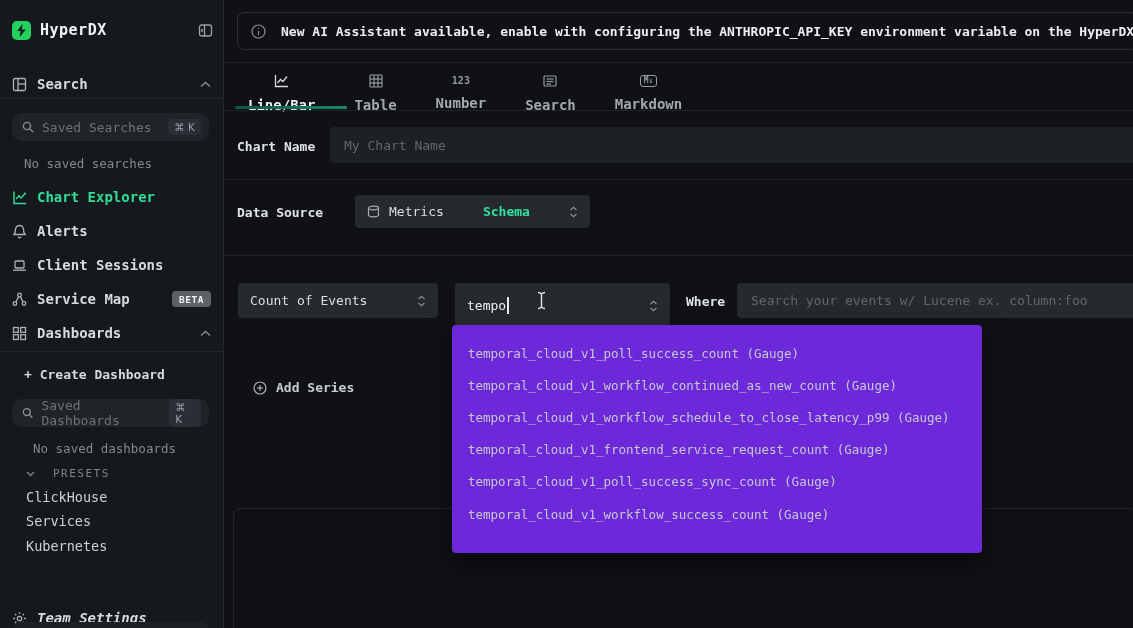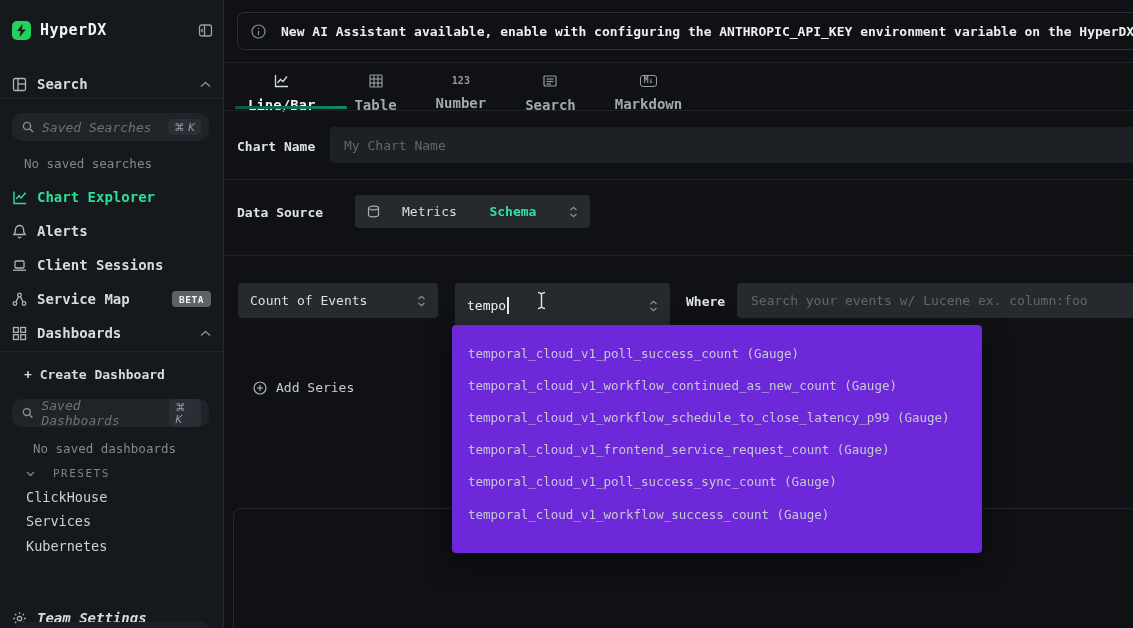--- a/index.html
+++ b/index.html
@@ -19,21 +19,21 @@
   .logo-badge { width:19px; height:19px; border-radius:5px; background:#24d05e; display:flex; align-items:center; justify-content:center; }
   .logo-text { margin-left:9px; font-size:15px; font-weight:700; color:#f2f4f6; letter-spacing:.5px; }
   .collapse-btn { margin-left:auto; color:#9aa0a8; }
   .side-row { position:absolute; left:10px; right:10px; height:28px; display:flex; align-items:center; gap:10px; padding:0 2px; }
   .side-row .lbl { font-size:14px; font-weight:700; color:#d7dade; }
   .side-row.active .lbl, .side-row.active .nav-ic { color:#2fdf96; }
   .nav-ic { color:#aeb3ba; display:flex; }
   .chev-right { margin-left:auto; color:#8b9097; }
   .divider-h { position:absolute; left:0; right:0; height:1px; background:#23262b; }
   .pill { position:absolute; left:12px; right:14px; height:28px; background:#202328; border-radius:10px;
-    display:flex; align-items:center; padding:0 8px 0 10px; gap:8px; cursor:text;font-style:italic; }
+    display:flex; align-items:center; padding:0 8px 0 10px; gap:8px; cursor:text; }
   .pill .ph { color:#6d727a; font-size:13px; }
   .kbd { margin-left:auto; background:#2b2e34; border-radius:5px; padding:2px 6px; font-size:10.5px; color:#9aa0a8;
     font-family:"DejaVu Sans","DejaVu Sans Mono",monospace; }
   .empty-note { position:absolute; left:24px; font-size:12.5px; color:#83888f; }
   .presets-hdr { position:absolute; left:26px; display:flex; align-items:center; gap:18px; color:#7e838b; font-size:11px; letter-spacing:1.5px; }
   .preset-item { position:absolute; left:26px; font-size:13.5px; color:#ced2d7; height:20px; display:flex; align-items:center; }
   .beta { margin-left:auto; background:#5d6168; color:#f1f2f4; font-size:9.5px; font-weight:700; letter-spacing:.5px;
     border-radius:4px; padding:2.5px 7px; }
   .bottom-stub { position:absolute; left:14px; right:14px; bottom:-16px; height:22px; background:#1d2025; border-radius:8px 8px 0 0; }
 
@@ -53,38 +53,38 @@
     background:linear-gradient(90deg,#0d5742,#15males 0); background:linear-gradient(90deg,#0d5742,#158a64); }
   .num-ic { font-size:10px; font-weight:700; letter-spacing:0; }
   .md-ic { font-size:8px; font-weight:700; border:1.3px solid currentColor; border-radius:3px; padding:1px 2.5px; line-height:1; }
 
   .flabel { position:absolute; font-size:13px; font-weight:700; color:#dfe2e6; white-space:nowrap; }
   .text-input { background:#1d2024; border:none; border-radius:4px; color:#e8eaed; font:inherit; padding:0 14px; outline:none; }
   .text-input::placeholder { color:#62666d; }
   .chart-name-input { position:absolute; left:106px; right:-4px; top:127px; height:36px; }
 
   .select-box { position:absolute; background:#26292e; border-radius:4px; display:flex; align-items:center;
-    padding:0 12px; gap:22px; cursor:pointer; }
+    padding:0 12px; gap:9px; cursor:pointer; }
   .select-box .val { font-size:13px; color:#dcdfe3; white-space:nowrap; }
   .updown { margin-left:auto; color:#8b9097; flex:0 0 auto; }
   .schema-lnk { color:#2fe3a3; font-weight:700; font-size:13px; margin-left:auto; }
   .src-select { left:131px; top:195px; width:235px; height:33px; }
   .agg-select { left:14px; top:283px; width:200px; height:35px; }
   .metric-box { left:231px; top:283px; width:215px; height:45px; }
   .metric-text { font-size:13px; color:#f0f2f4; display:flex; align-items:center; }
   .caret { display:inline-block; width:1.5px; height:17px; background:#e7e9ec; margin-left:1px; }
   .where-input { position:absolute; left:513px; right:-4px; top:283px; height:35px; background:#26292e; }
 
   .menu { position:absolute; left:228px; top:325px; width:530px; height:228px; background:#6d28d9; border-radius:4px;
     box-shadow:0 10px 24px rgba(0,0,0,.5); overflow:hidden; padding-top:12px; z-index:5; }
   .menu-item { height:32.2px; display:flex; align-items:center; padding:0 16px; font-size:12.5px; color:#c6cad0;
     white-space:nowrap; cursor:pointer; }
 
   .add-series { position:absolute; left:29px; top:380px; display:flex; align-items:center; gap:9px;
-    font-size:13px; font-weight:400; color:#c9cdd2; cursor:pointer; }
+    font-size:13px; font-weight:700; color:#c9cdd2; cursor:pointer; }
   .preview-panel { position:absolute; left:9px; right:-4px; top:508px; bottom:-12px; border:1px solid #24272d; border-radius:8px; }
 
   .mouse-cursor { position:absolute; left:312px; top:291px; z-index:10; color:#e3e5e9; }
 </style>
 </head>
 <body>
 
 <div class="sidebar">
 
   <div class="logo-row">

